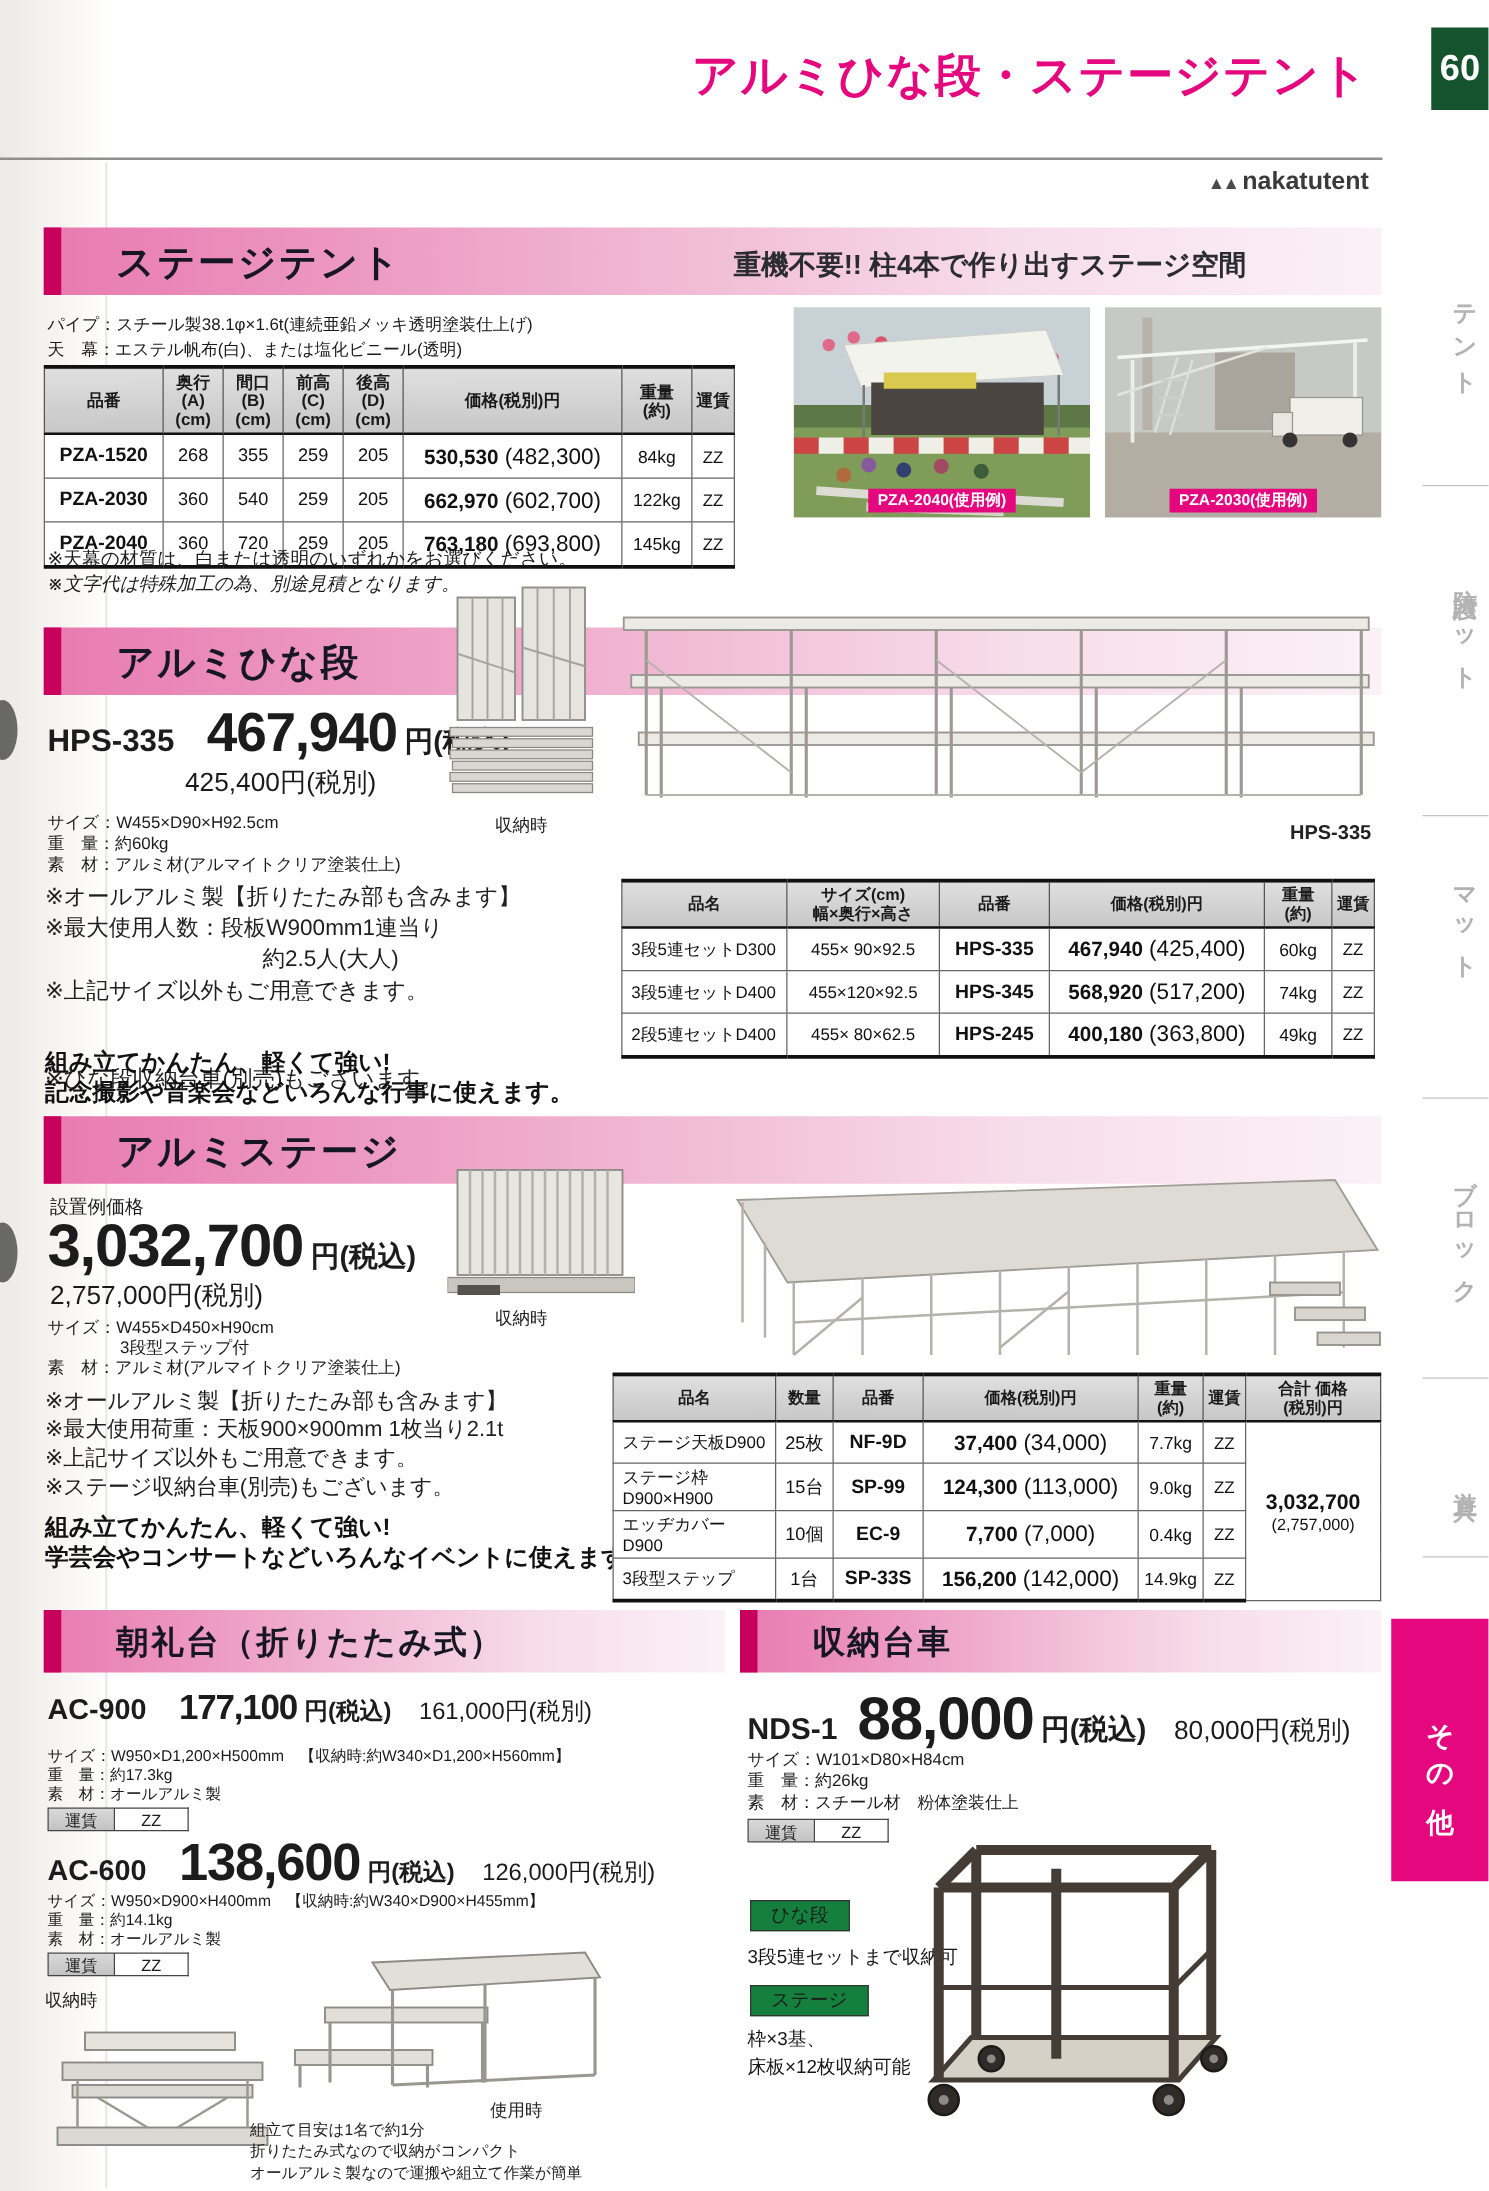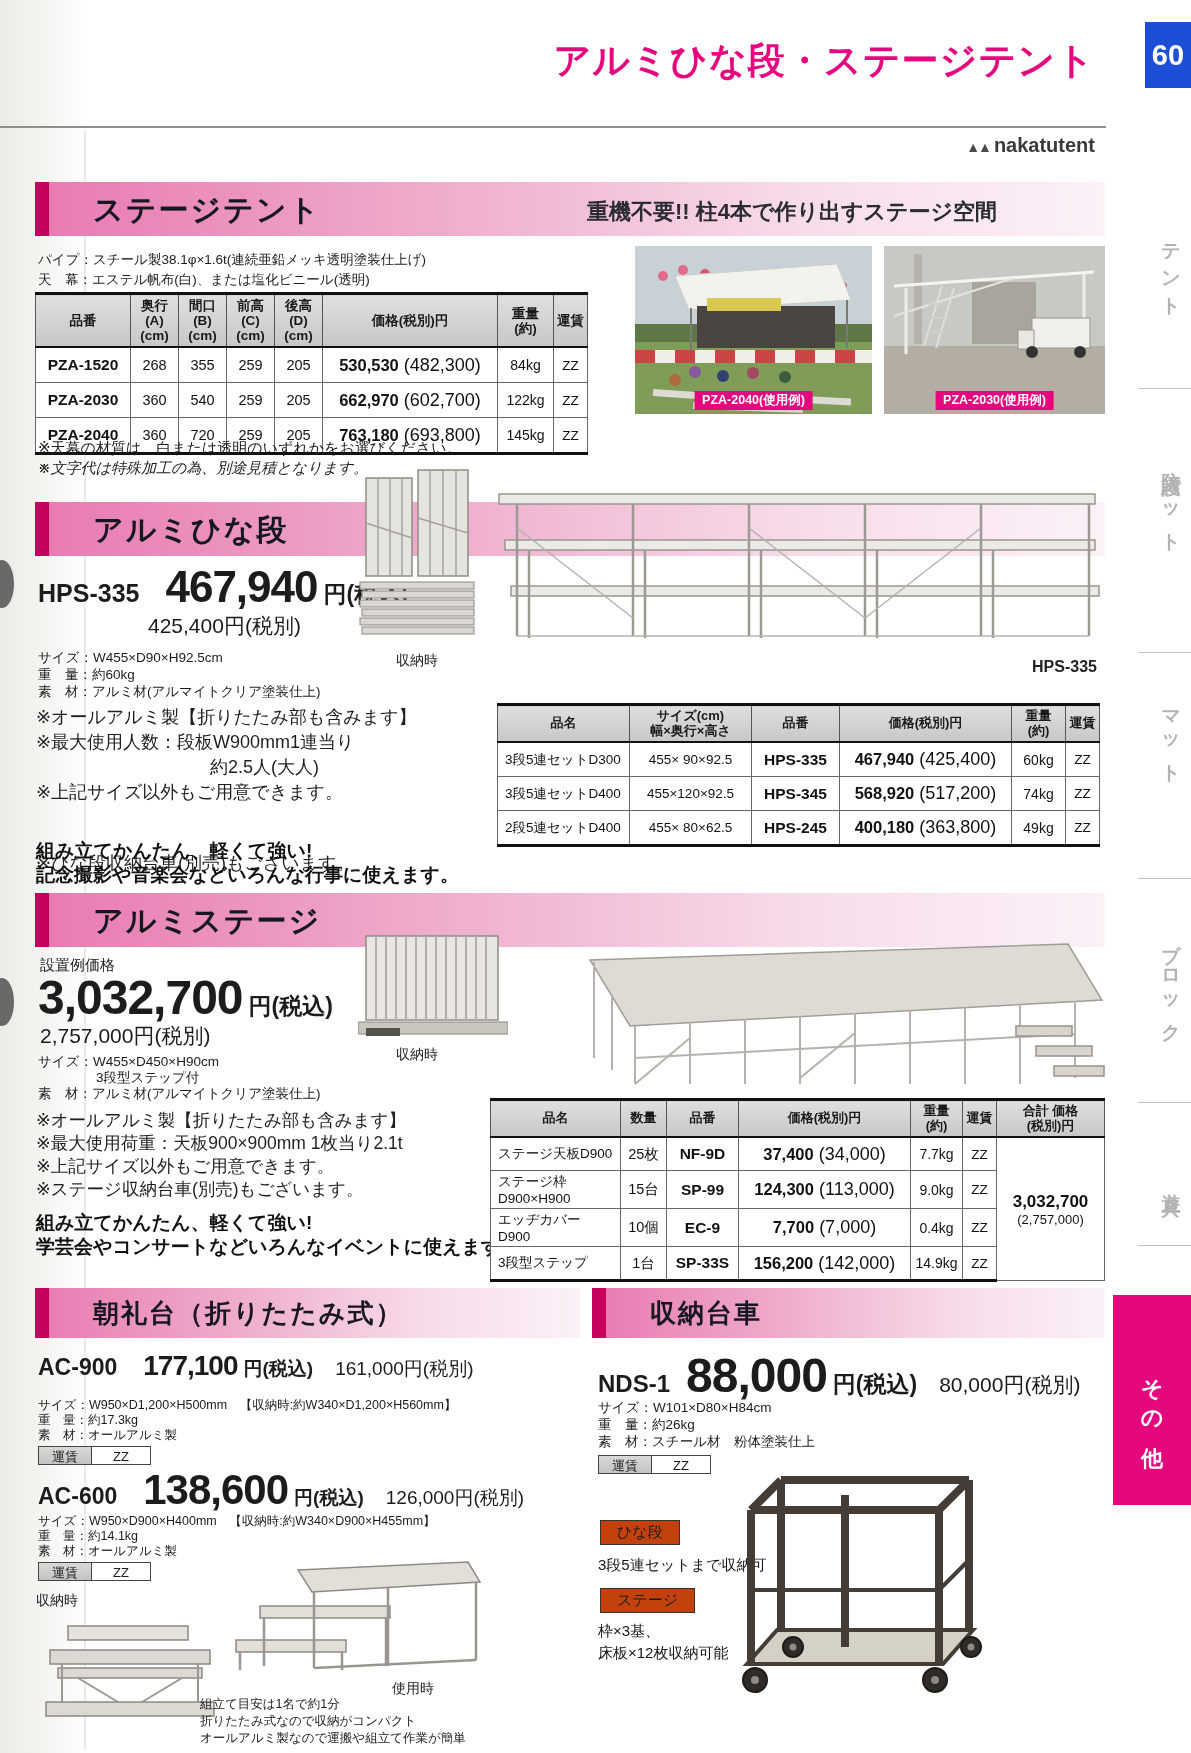--- a/index.html
+++ b/index.html
@@ -8,21 +8,21 @@
   .abs{position:absolute;}
   
   .gutter{position:absolute;left:0;top:0;width:88px;height:100%;
           background:linear-gradient(90deg,#edebe7,#f6f5f2 55%,#fff);}
   .crease{position:absolute;left:84px;top:130px;width:2px;height:1620px;background:rgba(0,0,0,.08);}
   .artifact{position:absolute;left:-10px;width:24px;height:48px;background:#474747;
             border-radius:50%;opacity:.8;}
   
   .page-title{position:absolute;top:36px;right:96px;font-size:37px;font-weight:bold;
               color:#e5077e;letter-spacing:1px;}
-  .page-badge{position:absolute;top:22px;right:0;width:46px;height:66px;background:#1d4ed8;
+  .page-badge{position:absolute;top:22px;right:0;width:46px;height:66px;background:#14532d;
               color:#fff;font-size:29px;font-weight:bold;display:flex;align-items:center;justify-content:center;}
   .header-rule{position:absolute;top:126px;left:0;width:1106px;height:2px;background:#8f8f8f;}
   .brand{position:absolute;top:134px;right:96px;font-size:20px;font-weight:bold;color:#3a3a3a;}
   .brand .tri{color:#4a4a4a;font-size:14px;letter-spacing:-2px;margin-right:4px;}
   
   .band{position:absolute;height:54px;
         background:linear-gradient(90deg,#e87ab0 0%,#efadcd 38%,#f7dcea 72%,#fbf1f7 100%);}
   .band .bar{position:absolute;left:0;top:0;width:14px;height:100%;background:#c7005e;}
   .band h2{margin:0;padding:8px 0 0 58px;font-size:30px;font-weight:bold;color:#171724;letter-spacing:2px;}
   .band.small{height:50px;}
@@ -63,21 +63,21 @@
   .c-total .tot-main{font-weight:bold;font-size:17px;}
   .c-total .tot-sub{font-size:13px;}
   .t1 th{font-size:13.5px;} .t1 td{height:30px;}
   .t2 td{height:29px;} .t3 td{height:28px;}
   
   .fbadge{display:flex;font-size:13px;height:19px;line-height:19px;}
   .fbadge .fl{width:52px;text-align:center;background:linear-gradient(#d9d9d9,#c3c3c3);
               border:1px solid #444;}
   .fbadge .fv{width:58px;text-align:center;background:#fff;border:1px solid #444;border-left:none;}
   
-  .boxlabel{display:inline-block;border:1.5px solid #333;padding:2px 16px;font-size:15px;background:#c2410c;}
+  .boxlabel{display:inline-block;border:1.5px solid #333;padding:2px 16px;font-size:15px;background:#15803d;}
   .plain{font-size:15px;color:#161616;}
   
   .photo{position:absolute;overflow:hidden;background:#bbb;}
   .photo .cap{position:absolute;bottom:4px;left:50%;transform:translateX(-50%);
               background:#e5077e;color:#fff;font-size:12.5px;font-weight:bold;
               padding:1px 8px;white-space:nowrap;}
   
   .vtab{position:absolute;left:1138px;width:46px;writing-mode:vertical-rl;text-orientation:upright;
         font-size:19px;font-weight:600;color:#b2b2b2;letter-spacing:5px;text-align:center;}
   .vdiv{position:absolute;left:1138px;width:53px;height:1px;background:#c2c2c2;}

